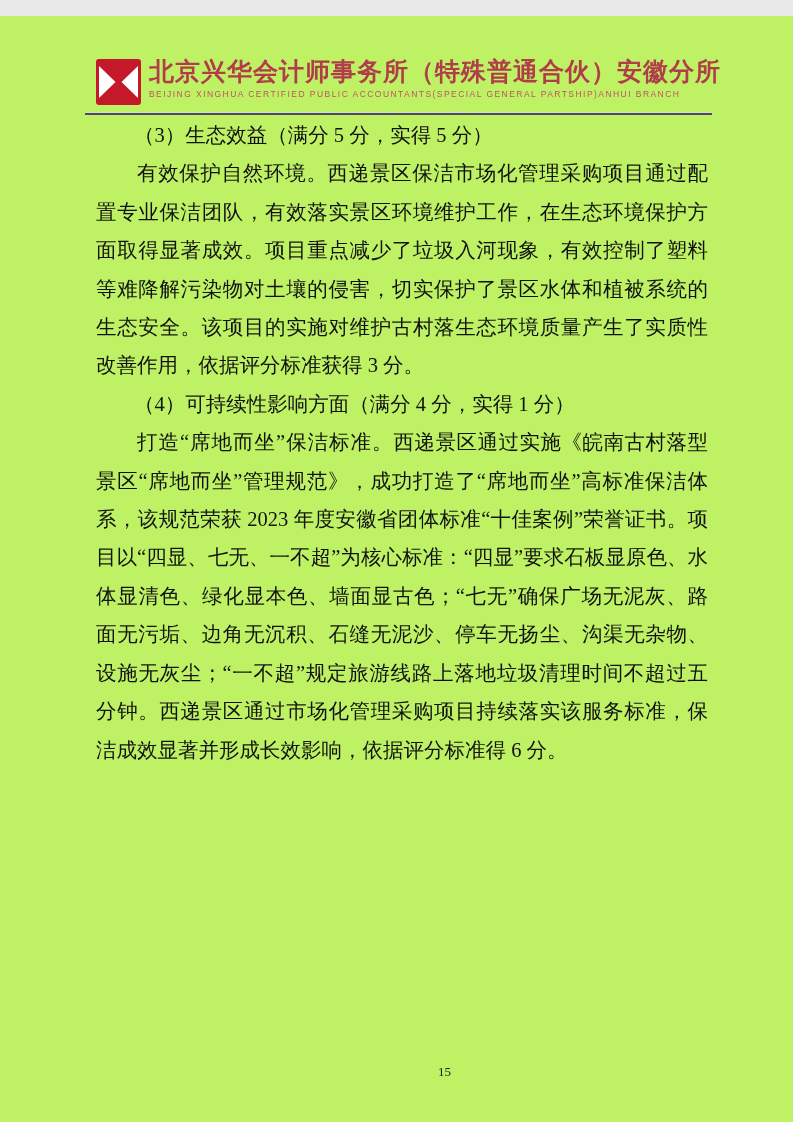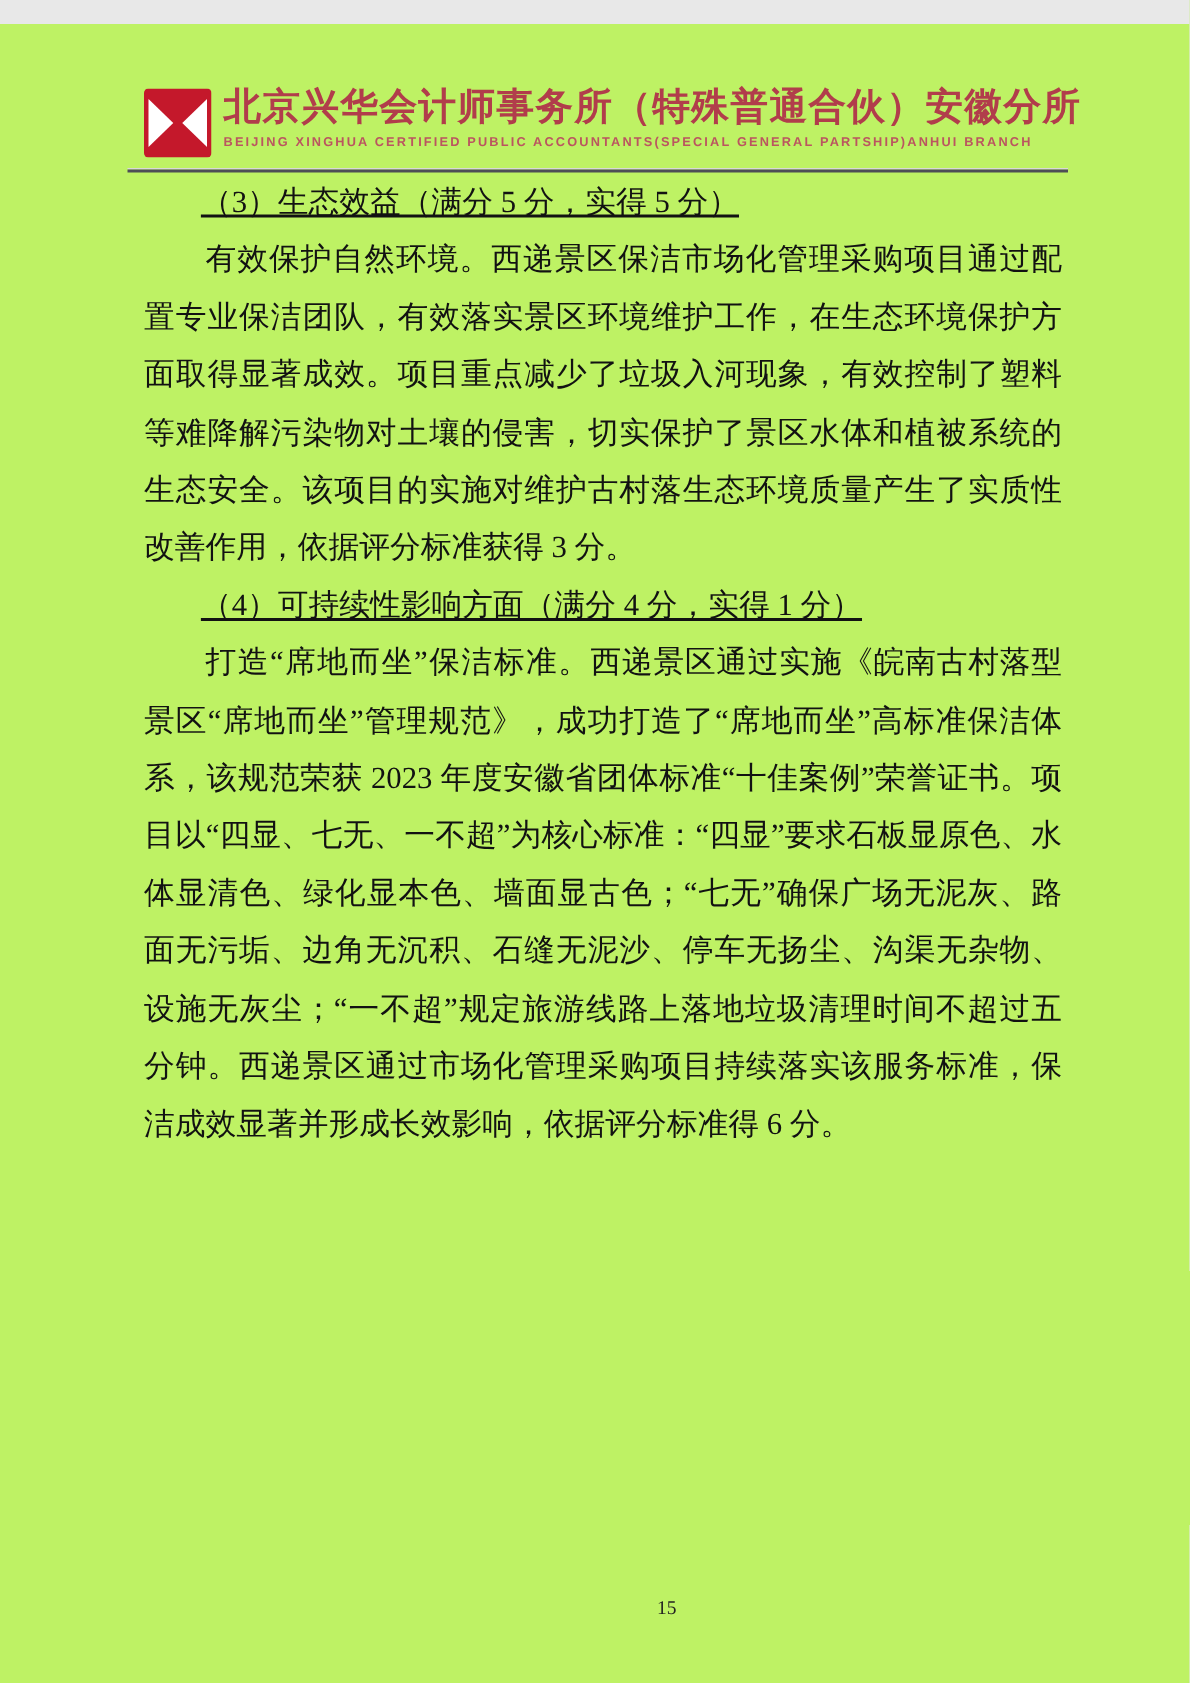--- a/index.html
+++ b/index.html
@@ -23,37 +23,37 @@
   .head-text{
     margin-left:8px;display:flex;flex-direction:column;
   }
   .head-title{
     font-family:"Liberation Sans","DejaVu Sans",sans-serif;
     font-size:25px;font-weight:bold;letter-spacing:1px;
     color:#b13d4b;line-height:30px;white-space:nowrap;
   }
   .head-sub{
     font-family:"Liberation Sans","DejaVu Sans",sans-serif;
-    font-size:8.5px;font-weight:bold;letter-spacing:1.45px;
+    font-size:8.5px;font-weight:normal;letter-spacing:1.45px;
     color:#bb5560;margin-top:3px;white-space:nowrap;
   }
   
   .rule{
     position:absolute;left:85px;top:96px;width:627px;height:0;
     border-top:1px solid #d9d9d9;
     border-bottom:2.5px solid #4e4e56;
   }
   
   .content{
     position:absolute;left:96px;top:100px;width:612px;
     font-size:20.5px;line-height:38.4px;
     text-align:justify;
   }
   .content p{margin:0;text-indent:2em;}
-  .content p.heading{text-indent:1.85em;text-decoration:underline;}
+  .content p.heading{text-indent:1.85em;}
   .content b{font-weight:normal;letter-spacing:0.5px;}
   
   .footer{
     position:absolute;left:0;top:1048px;width:793px;
     text-align:center;font-size:13px;color:#222;padding-left:48px;
   }
 </style>
 </head>
 <body>
 

